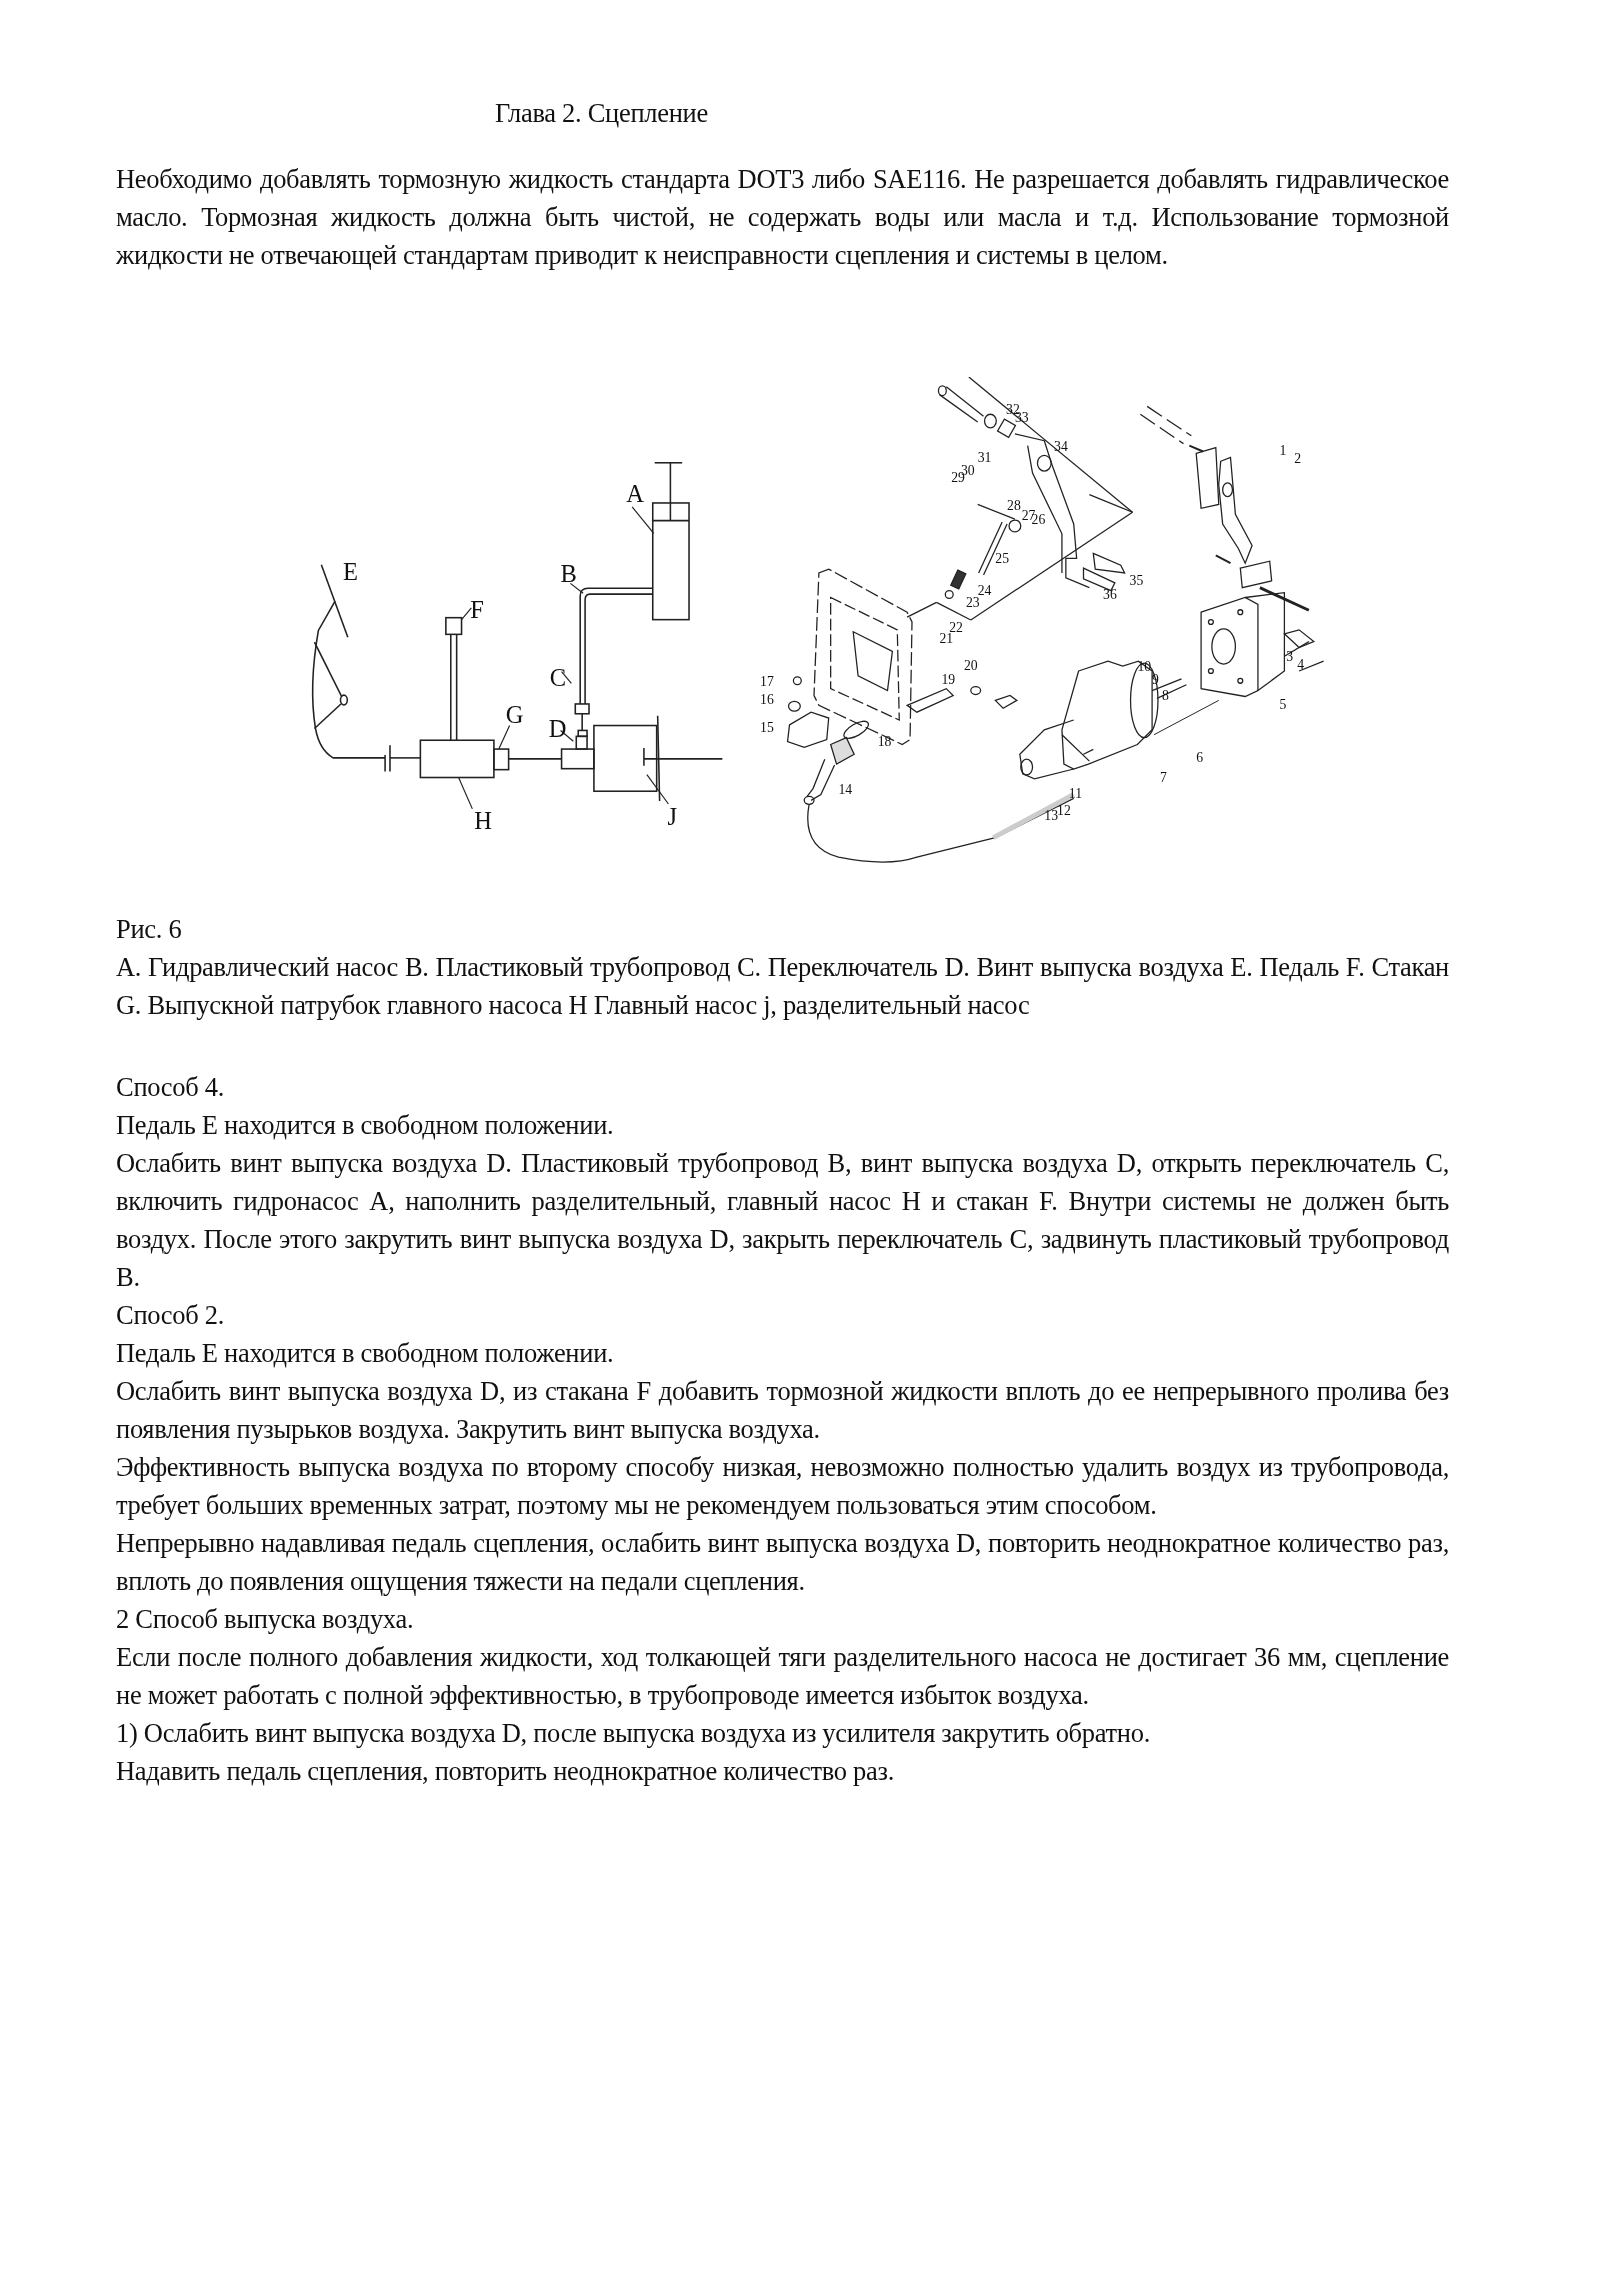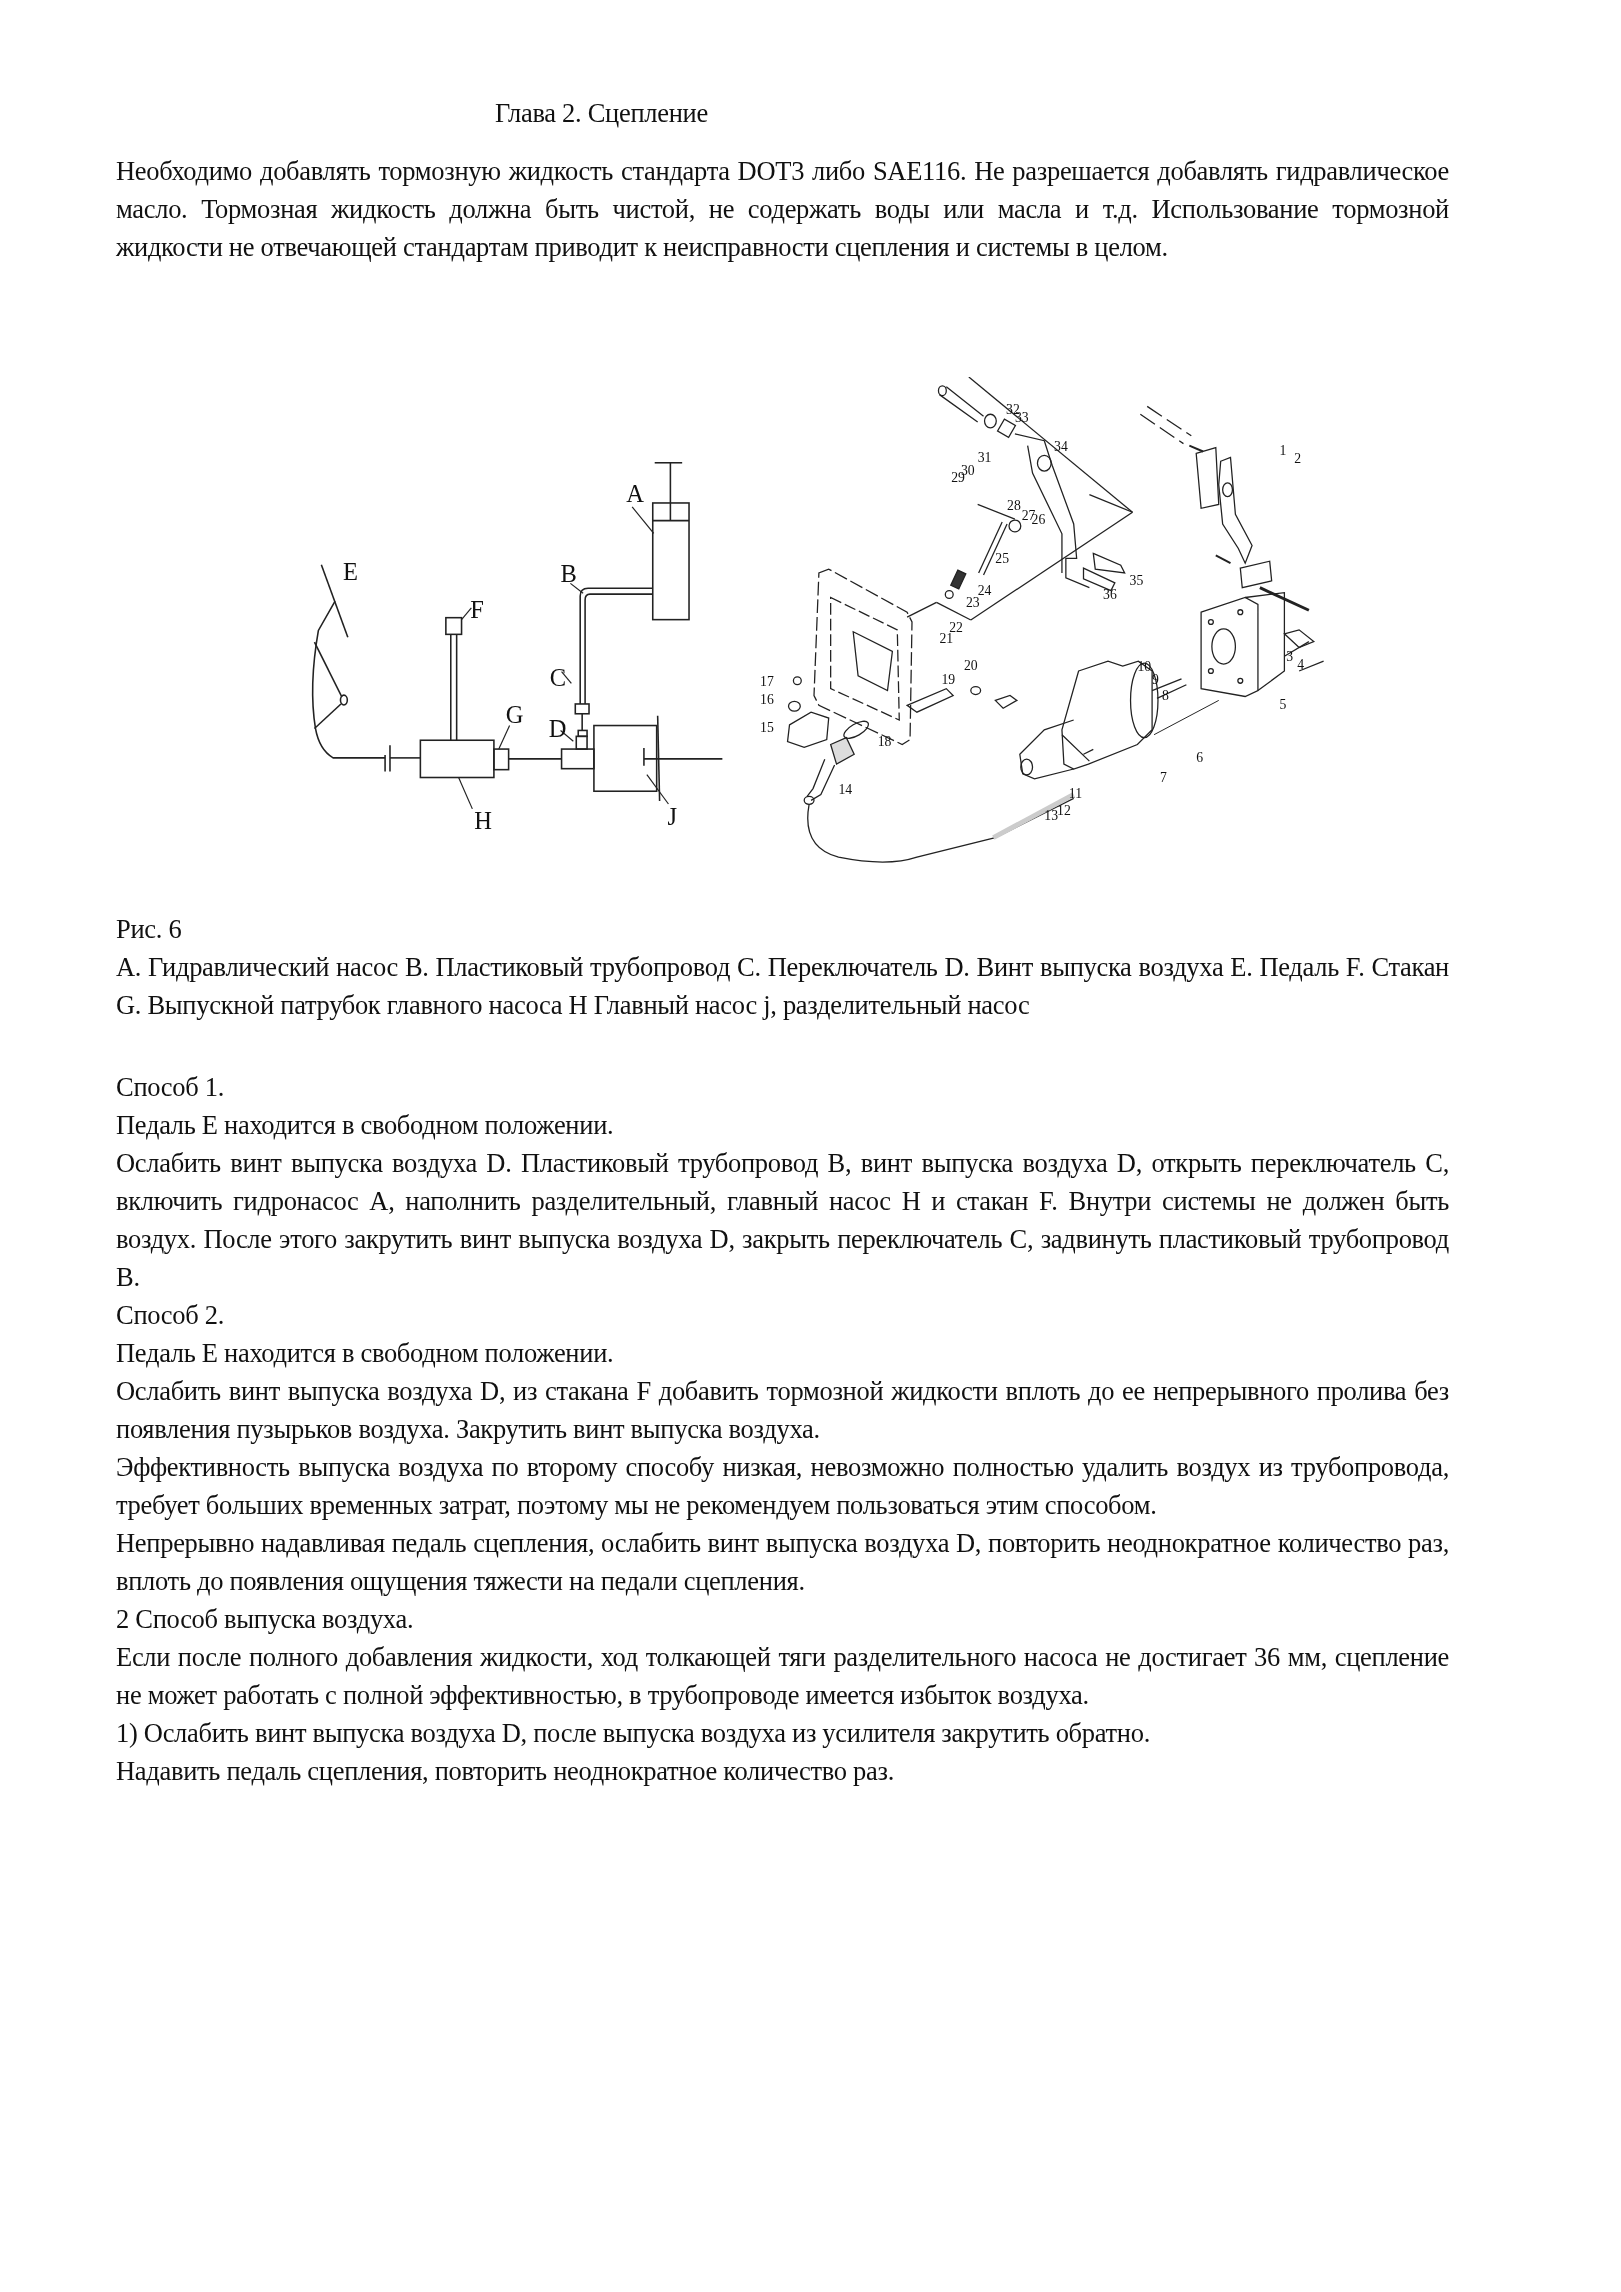--- a/index.html
+++ b/index.html
@@ -3,21 +3,21 @@
 <meta charset="utf-8">
 <style>
   html, body { margin: 0; padding: 0; background: #ffffff; }
   body { width: 1621px; height: 2293px; position: relative; overflow: hidden;
          font-family: "Liberation Serif", "DejaVu Serif", serif; color: #111; }
   .page { position: absolute; left: 0; top: 0; width: 1455px; height: 2293px; }
   .chapter-title { position: absolute; left: 495px; top: 98px; font-size: 26.5px; letter-spacing: -0.3px; }
   .para { position: absolute; left: 116px; width: 1333px; font-size: 26.5px; line-height: 38px;
           text-align: justify; letter-spacing: -0.3px; margin: 0; }
   .para p { margin: 0; }
-  #intro { top: 152px; }
+  #intro { top: 160px; }
   #figure-caption-block { top: 910px; }
   #method-block { top: 1068px; }
   .fig { position: absolute; }
   #schematic { left: 284px; top: 451px; width: 461px; height: 402px; }
   #exploded { left: 750px; top: 377px; width: 667px; height: 490px; }
   svg text { font-family: "Liberation Serif", "DejaVu Serif", serif; fill: #111; }
 </style>
 </head>
 <body>
 
@@ -233,21 +233,21 @@
       <text x="360" y="227">36</text>
     </g>
   </svg>
 
   <div class="para" id="figure-caption-block">
     <p>Рис. 6</p>
     <p>А. Гидравлический насос B. Пластиковый трубопровод C. Переключатель D. Винт выпуска воздуха E. Педаль F. Стакан G. Выпускной патрубок главного насоса H Главный насос j, разделительный насос</p>
   </div>
 
   <div class="para" id="method-block">
-    <p>Способ 1.</p>
+    <p>Способ 4.</p>
     <p>Педаль E находится в свободном положении.</p>
     <p>Ослабить винт выпуска воздуха D. Пластиковый трубопровод B, винт выпуска воздуха D, открыть переключатель C, включить гидронасос A, наполнить разделительный, главный насос H и стакан F.  Внутри системы не должен быть воздух. После этого закрутить винт выпуска воздуха D, закрыть переключатель C, задвинуть пластиковый трубопровод B.</p>
     <p>Способ 2.</p>
     <p>Педаль E находится в свободном положении.</p>
     <p>Ослабить винт выпуска воздуха D, из стакана F добавить тормозной жидкости вплоть до ее непрерывного пролива без появления пузырьков воздуха. Закрутить винт выпуска воздуха.</p>
     <p>Эффективность выпуска воздуха по второму способу низкая, невозможно полностью удалить воздух из трубопровода, требует больших временных затрат, поэтому мы не рекомендуем пользоваться этим способом.</p>
     <p>Непрерывно надавливая педаль сцепления, ослабить винт выпуска воздуха D, повторить неоднократное количество раз, вплоть до появления ощущения тяжести на педали сцепления.</p>
     <p>2 Способ выпуска воздуха.</p>
     <p>Если после полного добавления жидкости, ход толкающей тяги разделительного насоса не достигает 36 мм, сцепление не может работать с полной эффективностью, в трубопроводе имеется избыток воздуха.</p>
     <p>1) Ослабить винт выпуска воздуха D, после выпуска воздуха из усилителя закрутить обратно.</p>

